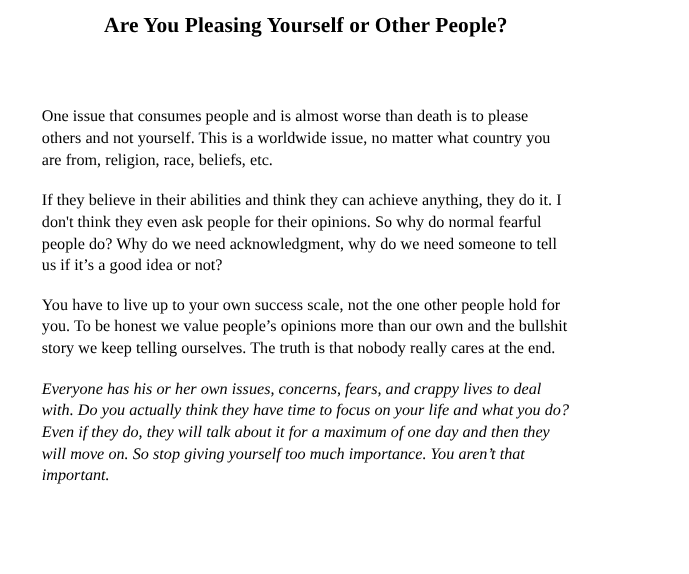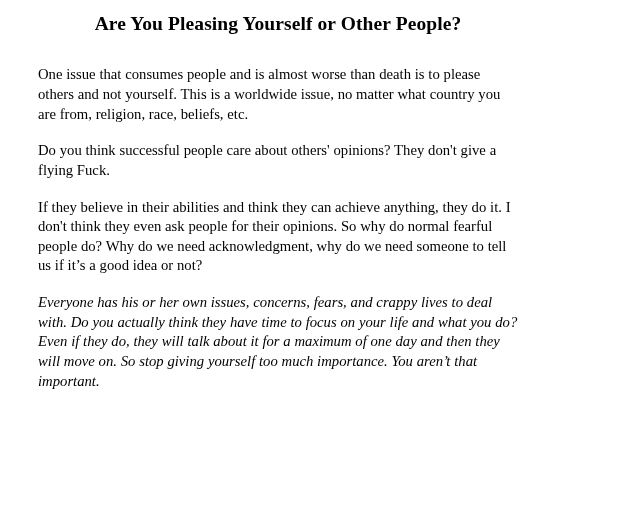--- a/index.html
+++ b/index.html
@@ -25,38 +25,38 @@
   .doc-title {
     text-align: center;
     font-weight: bold;
     font-size: 19.5px;
     line-height: 1.2;
     margin: 0;
     padding-top: 12px;
     letter-spacing: 0.1px;
   }
   .body-copy {
-    margin-top: 30px;
+    margin-top: 62px;
   }
   .para {
     font-size: 14.7px;
     line-height: 1.335;
     margin: 0 0 17px 0;
     text-align: left;
     word-spacing: 0.1px;
   }
   .para:last-child {
     margin-bottom: 0;
     font-style: italic;
   }
 </style>
 </head>
 <body>
 
 <div class="page">
   <h1 class="doc-title">Are You Pleasing Yourself or Other People?</h1>
   <div class="body-copy">
     <p class="para">One issue that consumes people and is almost worse than death is to please others and not yourself. This is a worldwide issue, no matter what country you are from, religion, race, beliefs, etc.</p>
-    <p class="para">Do you think successful people care about others' opinions? They don't give a flying Fuck.</p>
     <p class="para">If they believe in their abilities and think they can achieve anything, they do it. I don't think they even ask people for their opinions. So why do normal fearful people do? Why do we need acknowledgment, why do we need someone to tell us if it’s a good idea or not?</p>
+    <p class="para">You have to live up to your own success scale, not the one other people hold for you. To be honest we value people’s opinions more than our own and the bullshit story we keep telling ourselves. The truth is that nobody really cares at the end.</p>
     <p class="para">Everyone has his or her own issues, concerns, fears, and crappy lives to deal with. Do you actually think they have time to focus on your life and what you do? Even if they do, they will talk about it for a maximum of one day and then they will move on. So stop giving yourself too much importance. You aren’t that important.</p>
   </div>
 </div>
 
 </body></html>

